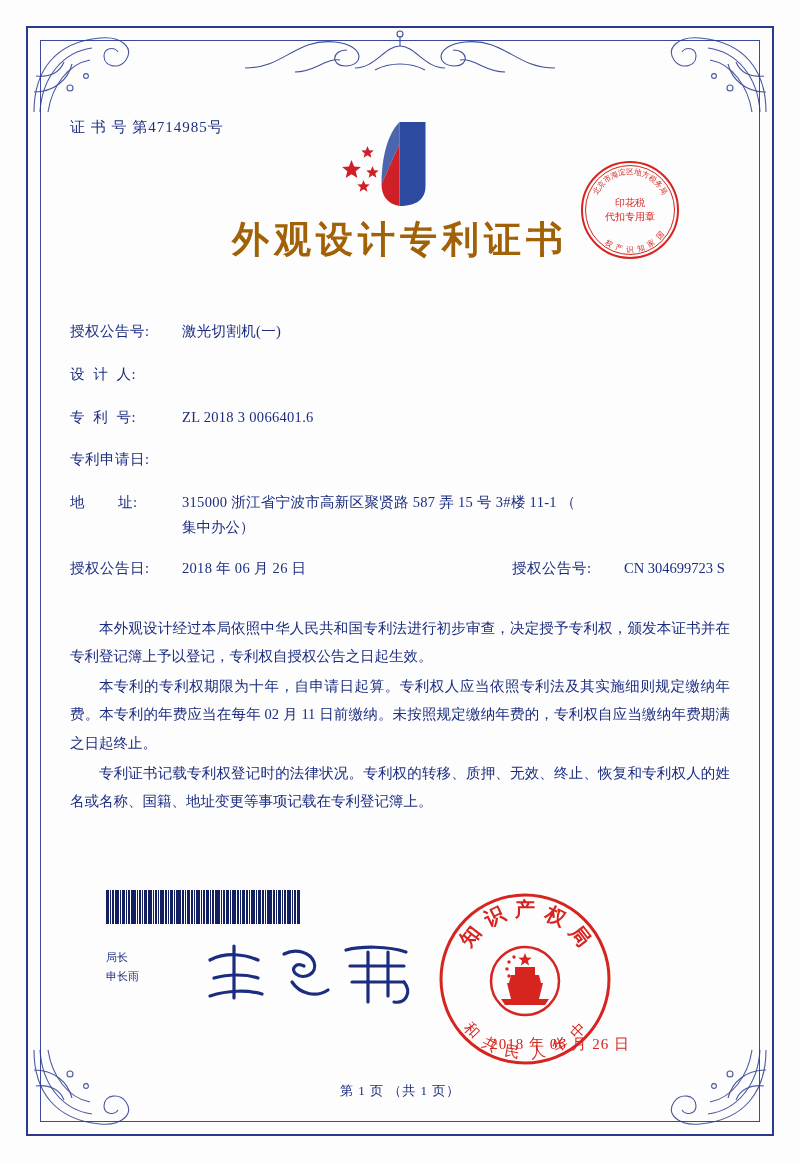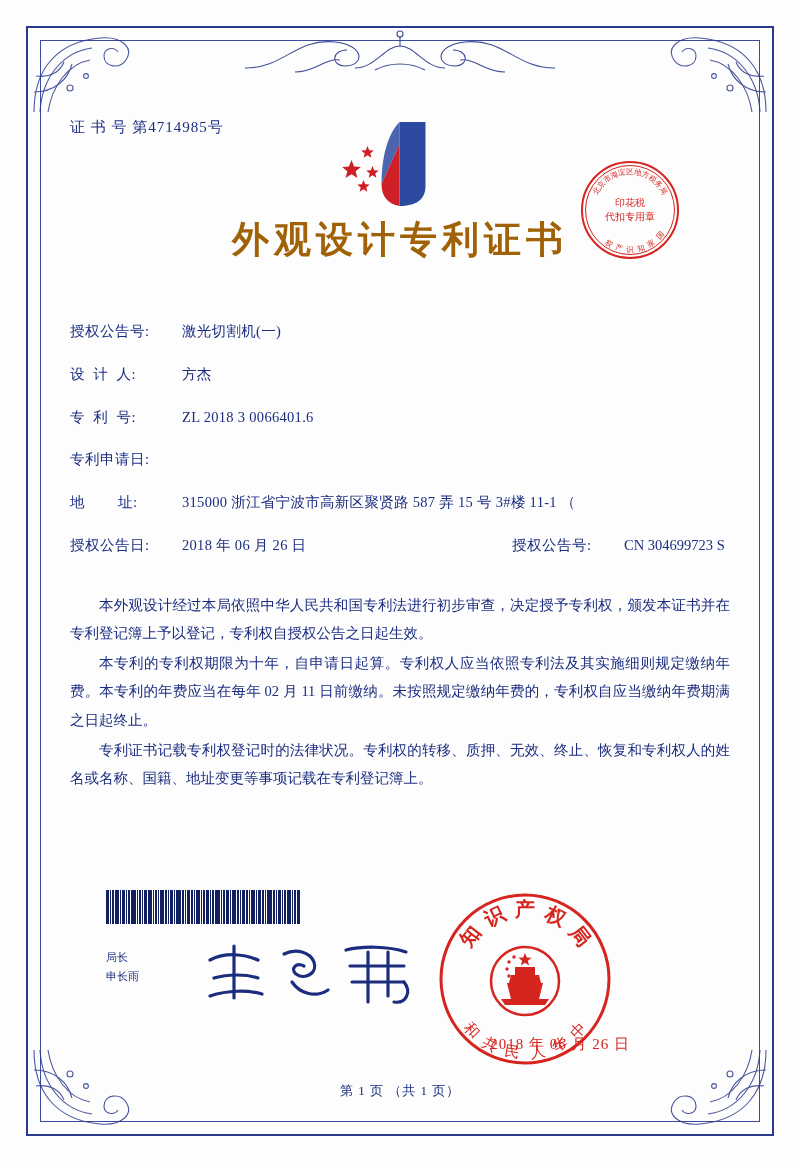--- a/index.html
+++ b/index.html
@@ -339,38 +339,38 @@
 
     <div class="fields">
 
       <div class="field">
         <div class="f-label">授权公告号:</div>
         <div class="f-value">激光切割机(一)</div>
       </div>
 
       <div class="field">
         <div class="f-label">设  计  人:</div>
-        <div class="f-value">方杰</div>
       </div>
 
       <div class="field">
         <div class="f-label">专  利  号:</div>
         <div class="f-value">ZL 2018 3 0066401.6</div>
       </div>
 
       <div class="field">
         <div class="f-label">专利申请日:</div>
       </div>
 
 
       <div>
         <div class="field" style="margin-bottom:4px">
           <div class="f-label">地        址:</div>
           <div class="f-value">315000 浙江省宁波市高新区聚贤路 587 弄 15 号 3#楼 11-1 （</div>
         </div>
+        <div class="addr-second">集中办公）</div>
       </div>
 
       <div class="field two-col" style="margin-top:21px">
         <div class="f-label">授权公告日:</div>
         <div class="f-value">2018 年 06 月 26 日</div>
         <div class="f-label2">授权公告号:</div>
         <div class="f-value2">CN 304699723 S</div>
       </div>
 
     </div>

